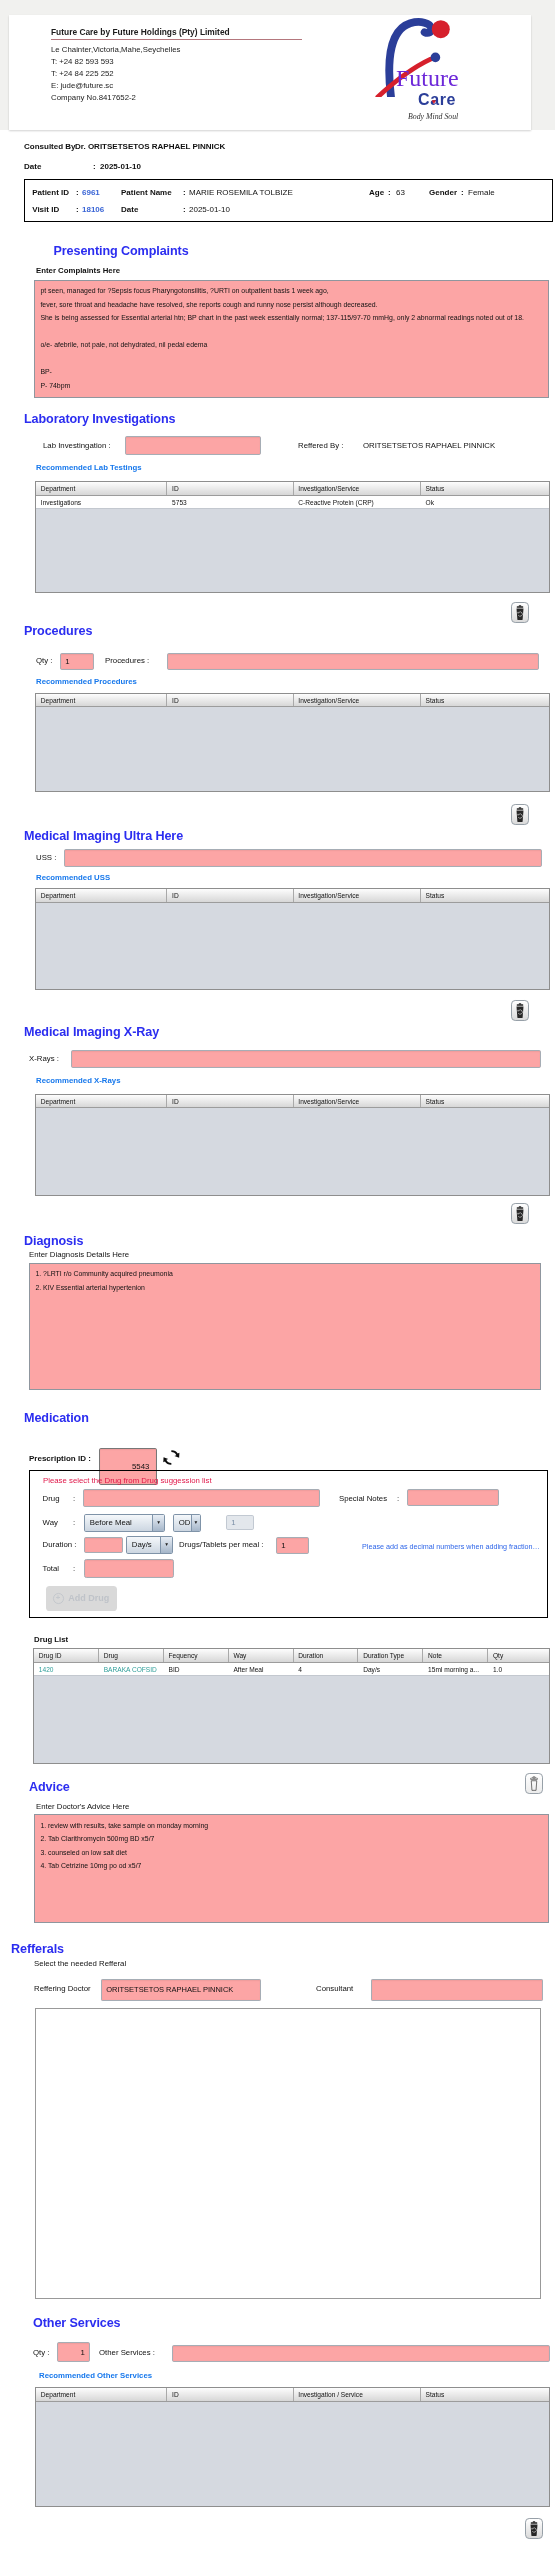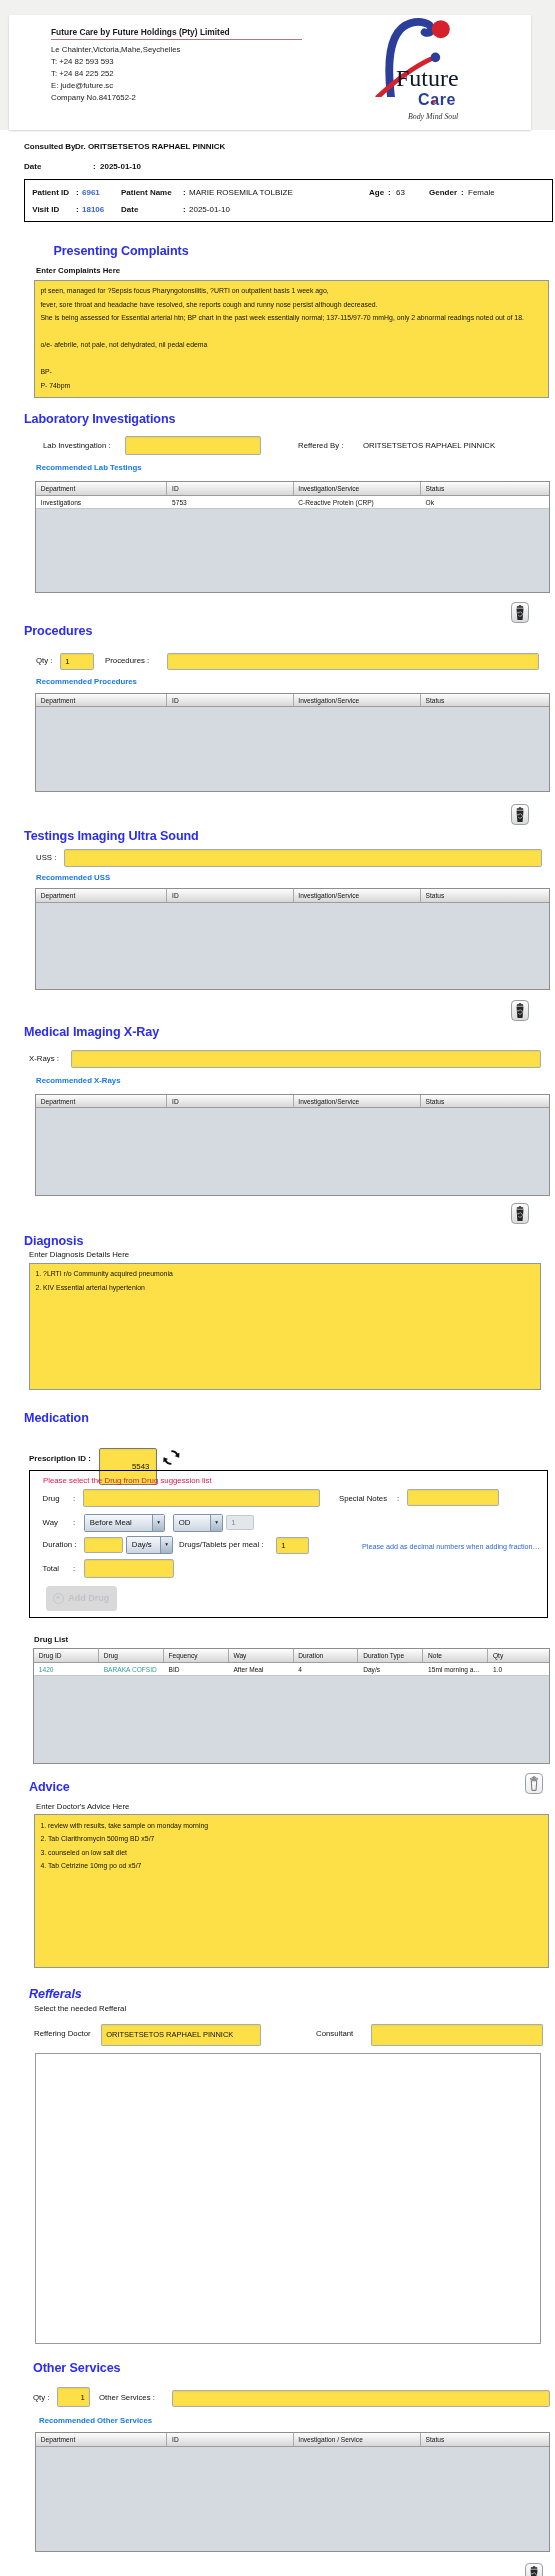--- a/index.html
+++ b/index.html
@@ -11,38 +11,38 @@
   .top-wrap { background:#f1f1ef; height:130px; padding:15px 25px 0 9px; }
   .header-card { position:relative; background:#fff; width:522px; height:115px;
                  box-shadow:0 1.2px 1.8px rgba(0,0,0,.18); }
   .clinic-block { position:absolute; left:42px; top:12px; width:257px; }
   .clinic-name { font-size:8.4px; font-weight:bold; color:#1c1c1c; padding-bottom:2.4px;
                  border-bottom:1.2px solid #b4777d; margin-bottom:3.6px; width:251px; }
   .clinic-line { font-size:7.8px; color:#222; line-height:1.55; }
   .logo { position:absolute; right:30px; top:1.2px; width:134px; height:114px; }
   .logo svg { position:absolute; left:6px; top:0; }
   .logo-future { position:absolute; left:29px; top:49px; font-family:"Liberation Serif", serif;
-                 font-size:24px; color:#0f172a; }
+                 font-size:24px; color:#6d28d9; }
   .logo-care { position:absolute; left:51px; top:75px; font-size:16px; font-weight:bold;
                color:#2b3e99; letter-spacing:0.6px; }
   .logo-heart { position:absolute; left:13.7px; top:5.4px; font-size:7.2px; color:#d6202c; }
   .logo-tagline { position:absolute; left:41px; top:96px; font-family:"Liberation Serif", serif;
                   font-style:italic; font-size:7.8px; color:#333; }
 
   
   .row { position:relative; }
   .abs { position:absolute; white-space:nowrap; }
   .b { font-weight:bold; }
   .section-title { font-size:12.6px; font-weight:bold; color:#2b2df0; letter-spacing:-0.1px; }
   .link { font-size:7.8px; font-weight:bold; color:#1778ec; }
   .lbl { font-size:7.8px; color:#111; }
   .red-note { color:#e01648; font-size:7.8px; }
   .blue-note { color:#2f66e8; font-size:7.2px; }
 
-  input, textarea { font-family:"Liberation Sans", sans-serif; color:#111; background:#fde047;
+  input, textarea { font-family:"Liberation Sans", sans-serif; color:#111; background:#fca5a5;
                     border:0.6px solid #a6adb5; border-radius:1.8px; outline:none; }
   input { box-shadow:inset 0 0.6px 1.2px rgba(0,0,0,.10); padding:0 4.2px; font-size:7.8px; }
   textarea { resize:none; padding:3.6px 5.4px; font-size:6.9px; line-height:1.95;
              border:0.6px solid #8f969e; border-radius:0; display:block; }
 
   
   .consult-row { height:10.8px; margin-top:12px; font-size:8px; }
   .date-row { height:10.8px; margin-top:9px; font-size:8px; }
   .patient-box { border:1.2px solid #000; margin:6.6px 3px 0 24px; width:529px; height:43px;
                  position:relative; font-size:8px; }
@@ -222,21 +222,21 @@
       <svg width="12" height="15.5" viewBox="0 0 24 30">
         <rect x="9.5" y="0" width="5" height="2.5" rx="1" fill="#222"></rect>
         <rect x="5.5" y="2" width="13" height="3" rx="1" fill="#222"></rect>
         <path d="M5 6.5 L19 6.5 L17.2 29 Q12 30.5 6.8 29 Z" fill="#262626"></path>
         <path d="M9.5 14.5 a4.3 4.3 0 1 1 -1 5" stroke="#bdbdbd" stroke-width="1.6" fill="none"></path>
         <path d="M8 12.5 l2 3.4 -3.8 .2z" fill="#bdbdbd"></path>
       </svg>
     </div>
   </div>
 
-  <div class="section-title" style="margin:3.6px 0 0 24px;">Testings Imaging Ultra Sound</div>
+  <div class="section-title" style="margin:3.6px 0 0 24px;">Medical Imaging Ultra Here</div>
   <div class="row" style="height:18.5px; margin-top:6px;">
     <span class="abs lbl" style="left:36px; top:4.2px;">USS :</span>
     <input class="abs" style="left: 64px; top: 0px; width: 478px; height: 18px;">
   </div>
   <div class="link" style="margin:5.4px 0 0 36px;">Recommended USS</div>
   <div class="table-box cols4" style="margin-top:6.6px; height:102px;" data-table="ultrasound.table">
       <div class="t-head">
         <div class="t-hc c0">Department</div>
         <div class="t-hc c1">ID</div>
         <div class="t-hc c2">Investigation/Service</div>
@@ -309,21 +309,21 @@
     <span class="abs lbl" style="left:309px; top:23px;">Special Notes</span>
     <span class="abs lbl" style="left:367px; top:23px;">:</span>
     <input class="abs" style="left: 377px; top: 18px; width: 92px; height: 17.3px;">
 
     <span class="abs lbl" style="left:12.6px; top:47px;">Way</span>
     <span class="abs lbl" style="left:43px; top:47px;">:</span>
     <div class="dd abs" style="left:54px; top:43px; width:81px;">
       <span class="dd-val">Before Meal</span>
       <span class="dd-btn">▼</span>
     </div>
-    <div class="dd abs" style="left:143px; top:43px; width:50px;">
+    <div class="dd abs" style="left:143px; top:43px; width:28px;">
       <span class="dd-val">OD</span>
       <span class="dd-btn">▼</span>
     </div>
     <input class="abs disabled-input" style="left: 196px; top: 44px; width: 28px; height: 15.5px;" disabled="" value="1">
 
     <span class="abs lbl" style="left:12.6px; top:69px;">Duration :</span>
     <input class="abs" style="left: 54px; top: 66px; width: 39px; height: 16px;" value="">
     <div class="dd abs" style="left:96px; top:65px; width:47px;">
       <span class="dd-val">Day/s</span>
       <span class="dd-btn">▼</span>
@@ -373,26 +373,26 @@
       <span class="icon-btn" style="background:linear-gradient(#ffffff,#ececec);">
         <svg width="12" height="15.5" viewBox="0 0 24 30">
           <rect x="9.5" y="1" width="5" height="2.6" rx="1" fill="none" stroke="#3a3a3a" stroke-width="1.2"></rect>
           <rect x="5" y="3.8" width="14" height="2.8" rx="1" fill="none" stroke="#3a3a3a" stroke-width="1.2"></rect>
           <path d="M6.5 9 h11 l-1.4 19.2 h-8.2z" fill="none" stroke="#3a3a3a" stroke-width="1.4"></path>
         </svg>
       </span>
     </span>
   </div>
   <div class="lbl" style="margin:4.8px 0 0 36px;">Enter Doctor's Advice Here</div>
-  <textarea style="margin: 3.6px 0px 0px 34px; width: 515px; height: 154px;">1. review with results, take sample on monday morning
+  <textarea style="margin: 3.6px 0px 0px 34px; width: 515px; height: 109px;">1. review with results, take sample on monday morning
 2. Tab Clarithromycin 500mg BD x5/7
 3. counseled on low salt diet
 4. Tab Cetrizine 10mg po od x5/7</textarea>
 
-  <div class="section-title" style="margin:19px 0 0 29px;font-style:italic;">Refferals</div>
+  <div class="section-title" style="margin:19px 0 0 11px;">Refferals</div>
   <div class="lbl" style="margin:3px 0 0 34px;">Select the needed Refferal</div>
   <div class="row" style="height:23px; margin-top:10.8px;">
     <span class="abs lbl" style="left:34px; top:4.8px;">Reffering Doctor</span>
     <input class="abs" style="left: 101px; top: 0px; width: 160px; height: 22px; border-radius: 1.2px; font-size: 7.5px;" value="ORITSETSETOS RAPHAEL PINNICK">
     <span class="abs lbl" style="left:316px; top:4.8px;">Consultant</span>
     <input class="abs" style="left: 371px; top: 0px; width: 172px; height: 22px; border-radius: 1.2px;" value="">
   </div>
   <div class="listbox" style="margin-top:6.6px;"></div>
 
   <div class="section-title" style="margin:16.7px 0 0 33px;">Other Services</div>

